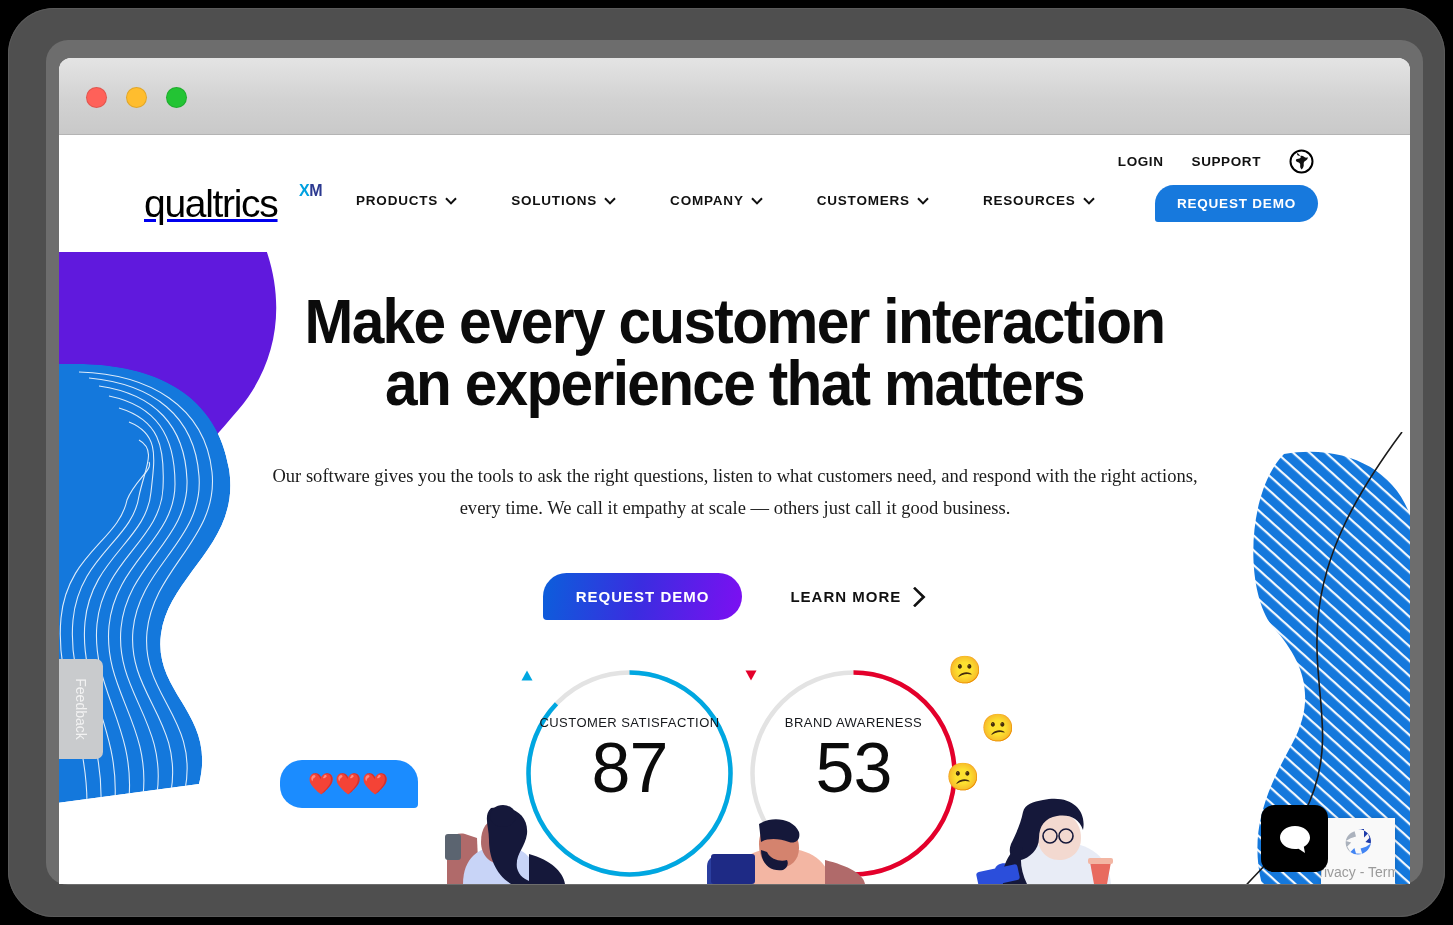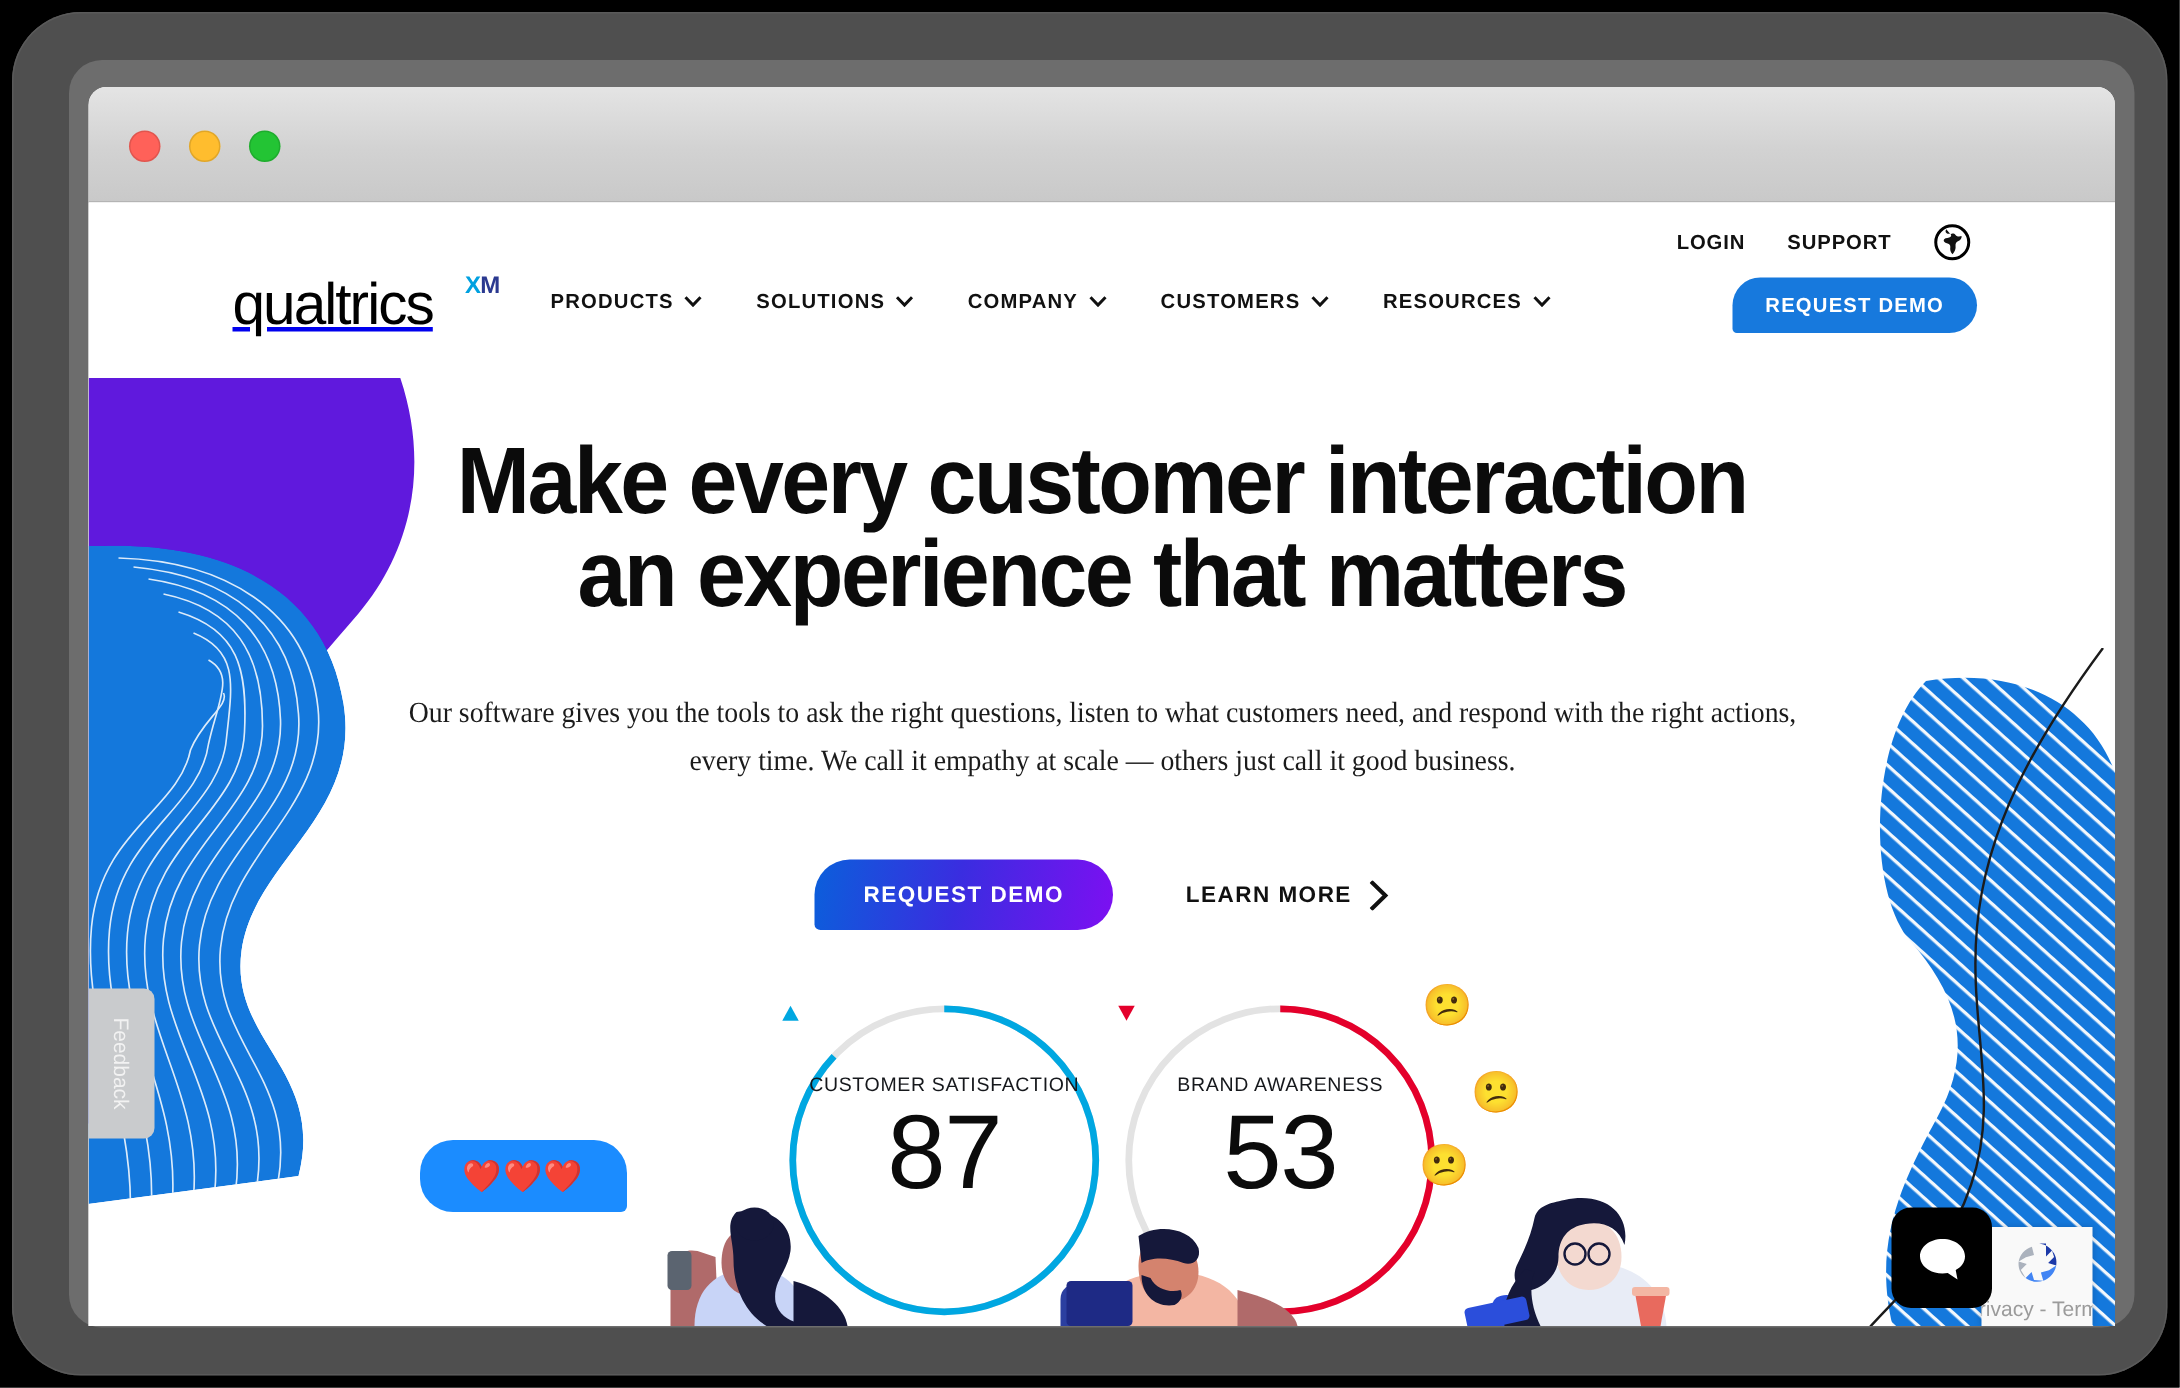--- a/index.html
+++ b/index.html
@@ -77,36 +77,36 @@
   }
   #globe-icon { width: 25px; height: 25px; display: block; }
 
   #main-nav-row {
     position: absolute;
     left: 0; top: 42px; right: 0;
     height: 72px;
     display: flex; align-items: center;
   }
   #logo {
-    position: absolute; left: 96px; top: 7px;
+    position: absolute; left: 85px; top: 7px;
     width: 175px; height: 48px;
   }
   #logo-word {
     font-size: 39px; font-weight: 400; letter-spacing: -1.3px;
     color: #000; line-height: 1;
     font-family: "Liberation Sans", sans-serif;
   }
   #logo-xm {
     position: absolute; right: -3px; top: -2px;
     font-size: 16px; font-weight: 700; letter-spacing: -.5px;
   }
   #logo-xm .x { color: #00a1e0; }
   #logo-xm .m { color: #2b3990; }
 
-  #nav-links { position: absolute; left: 308px; top: 16px; display: flex; gap: 36px; }
+  #nav-links { position: absolute; left: 297px; top: 16px; display: flex; gap: 54px; }
   .nav-item {
     display: flex; align-items: center; gap: 7px;
     font-size: 13.5px; font-weight: 700; letter-spacing: .8px;
     color: #111; cursor: pointer; white-space: nowrap;
   }
   .chev { width: 12px; height: 8px; display: block; }
 
   #header-demo-btn {
     position: absolute; right: 92px; top: 8px;
     background: #1779dd;

